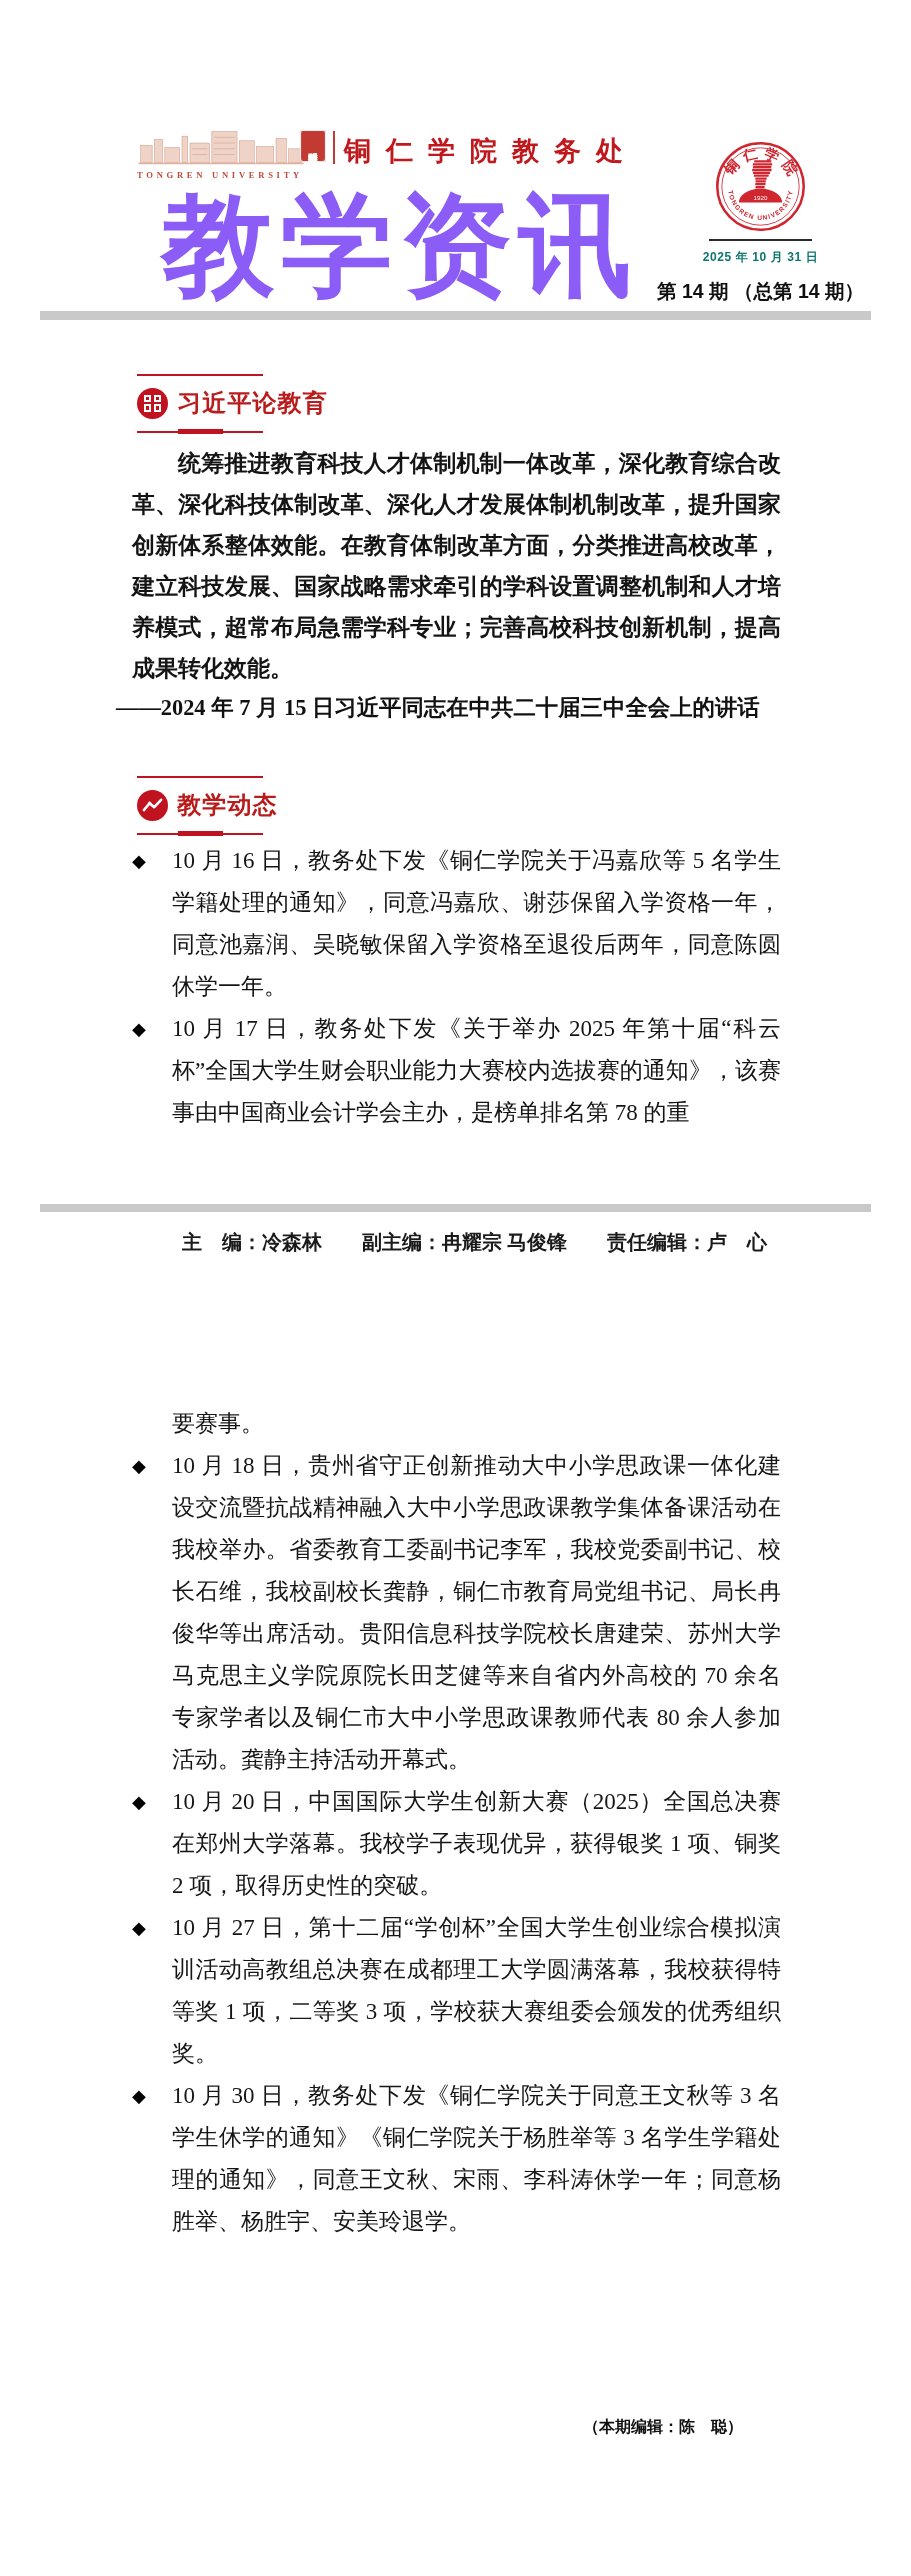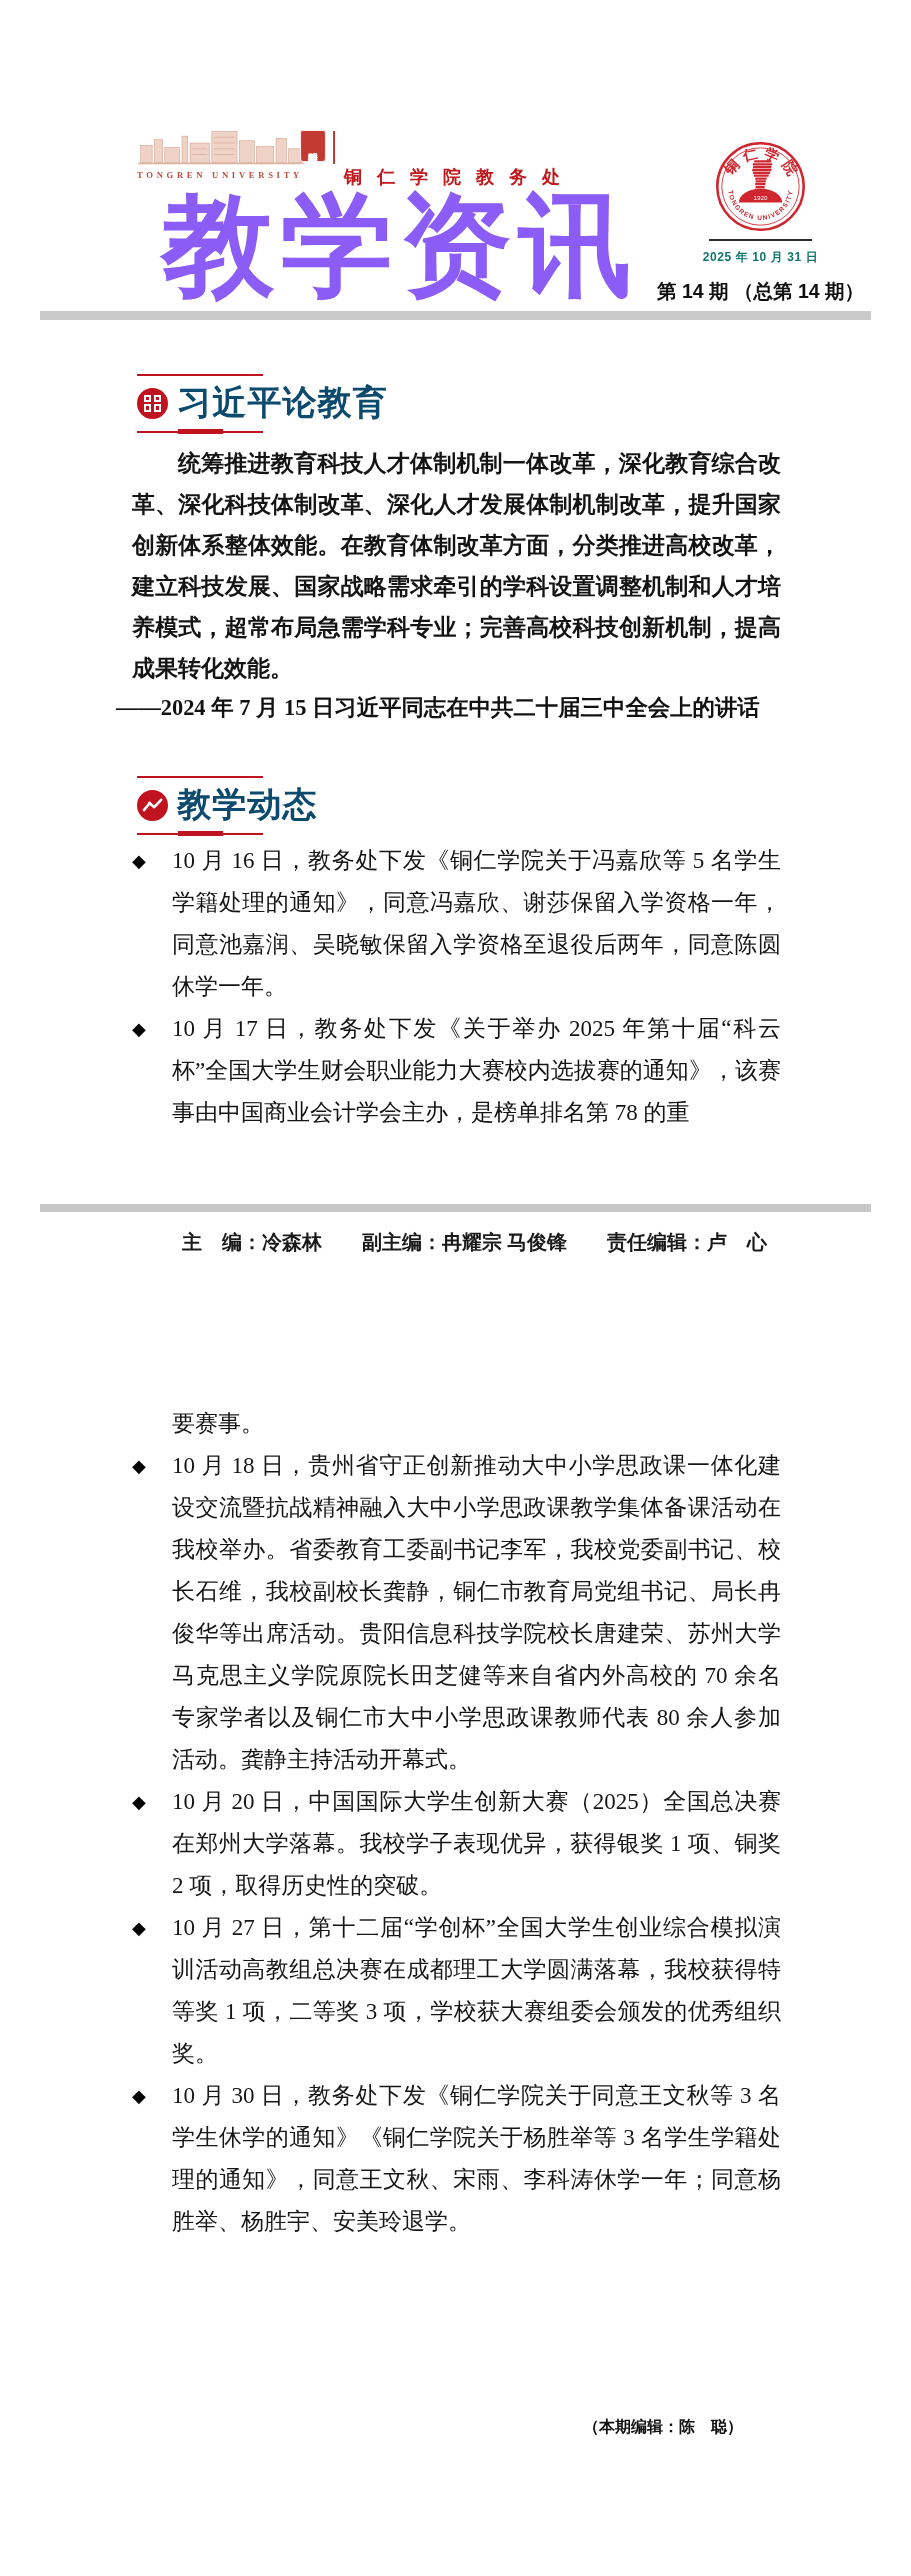--- a/index.html
+++ b/index.html
@@ -9,23 +9,23 @@
   
   .campus-logo{position:absolute;left:137px;top:127px;width:168px;}
   .campus-en{margin-top:1.7px;font-size:8.6px;font-weight:bold;letter-spacing:3.7px;
              color:#bf4a3e;white-space:nowrap;font-family:"Liberation Serif",serif;}
   .motto-seal{position:absolute;left:300px;top:130px;width:26px;height:32px;background:#c23a31;
               border-radius:2.9px;box-shadow:inset 0 0 0 1.1px rgba(255,255,255,.9);
               display:flex;align-items:center;justify-content:center;}
   .motto-cols{writing-mode:vertical-rl;font-size:9.8px;line-height:12px;color:#fff;
               font-weight:bold;letter-spacing:0.6px;}
   .brand-divider{position:absolute;left:333px;top:131px;width:1.7px;height:33px;background:#c23a31;}
-  .dept-name{position:absolute;left:344px;top:133px;font-size:18px;font-weight:bold;
+  .dept-name{position:absolute;left:344px;top:133px;font-size:27px;font-weight:bold;
              color:#c0181c;letter-spacing:15px;white-space:nowrap;
-             font-family:Liberation Sans, sans-serif;margin-top:32px;}
+             font-family:Liberation Sans, sans-serif;}
   .main-title{position:absolute;left:162px;top:189px;font-size:112px;line-height:1.02;
               font-weight:bold;color:#8b5cf6;letter-spacing:6.9px;white-space:nowrap;
               font-family:"Liberation Serif","DejaVu Serif",serif;}
 
   .issue-col{position:absolute;left:654px;top:141px;width:213px;text-align:center;}
   .badge{display:block;margin:0 auto;}
   .badge-rule{width:103px;height:1.7px;background:#2b2b2b;margin:6.9px auto 8px;}
   .date-line{font-family:"Liberation Sans","DejaVu Sans",sans-serif;font-size:12px;
              font-weight:bold;color:#0f766e;letter-spacing:0.6px;white-space:nowrap;}
   .issue-line{margin-top:12px;font-family:"Liberation Sans","DejaVu Sans",sans-serif;
@@ -33,21 +33,21 @@
 
   .gray-bar{position:absolute;left:40px;width:831px;background:#c9c9c9;}
   #graybar-top{top:311px;height:8.6px;}
   #graybar-bottom{top:1204px;height:7.5px;}
 
   
   .sec-hdr{position:absolute;left:137px;width:126px;}
   .hline{height:1.7px;background:#c1121f;width:126px;}
   .hdr-row{display:flex;align-items:center;gap:9.2px;padding:4.6px 0;height:46px;}
   .hdr-title{font-family:"Liberation Sans","DejaVu Sans",sans-serif;font-weight:bold;
-             font-size:34px;color:#0c4a6e;white-space:nowrap;letter-spacing:1.1px;}
+             font-size:24px;color:#b91c1c;white-space:nowrap;letter-spacing:1.1px;}
   .hline.bot{position:relative;}
   .hline.bot .thick{position:absolute;left:41px;top:-1.7px;width:45px;height:5.2px;background:#c1121f;}
   .grid-ico{flex:0 0 31px;width:31px;height:31px;border-radius:50%;background:#c1121f;
             display:flex;align-items:center;justify-content:center;}
   .grid-cells{display:grid;grid-template-columns:7.5px 7.5px;grid-template-rows:7.5px 7.5px;gap:2.3px;}
   .grid-cells span{display:block;border:2px solid #fff;box-sizing:border-box;}
 
   
   .quote-body{position:absolute;left:132px;top:443px;width:649px;font-size:23px;
               line-height:41px;text-align:justify;color:#141414;font-weight:bold;}

